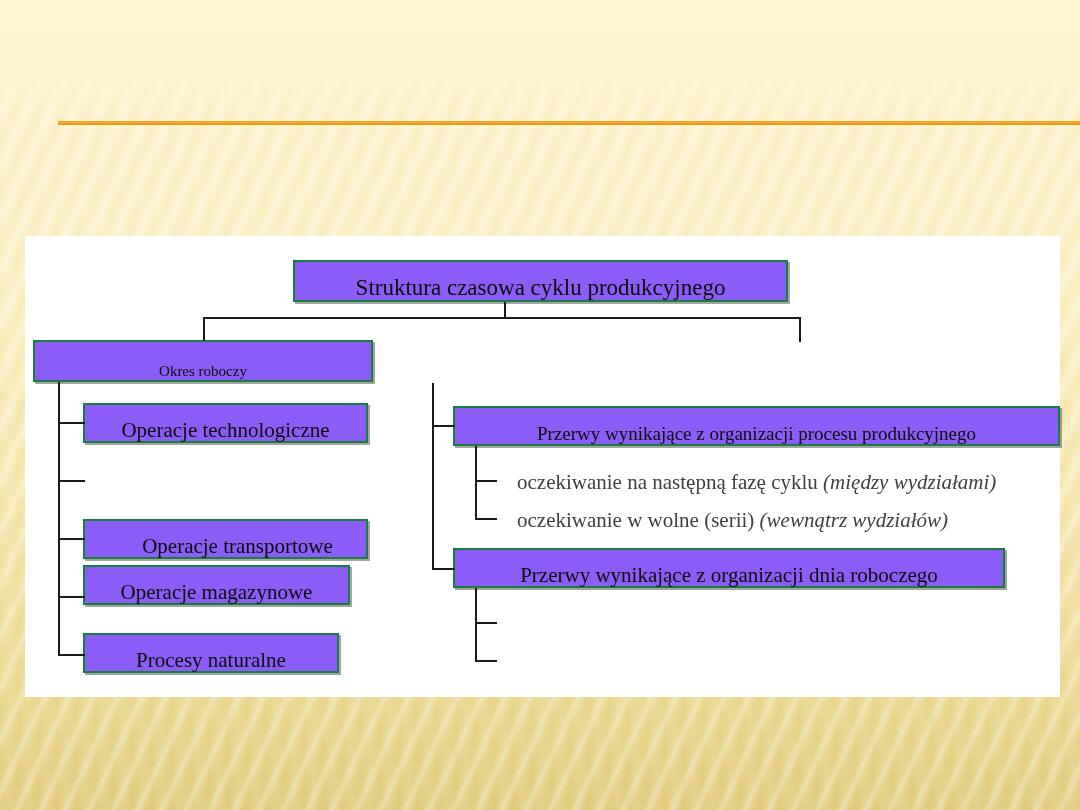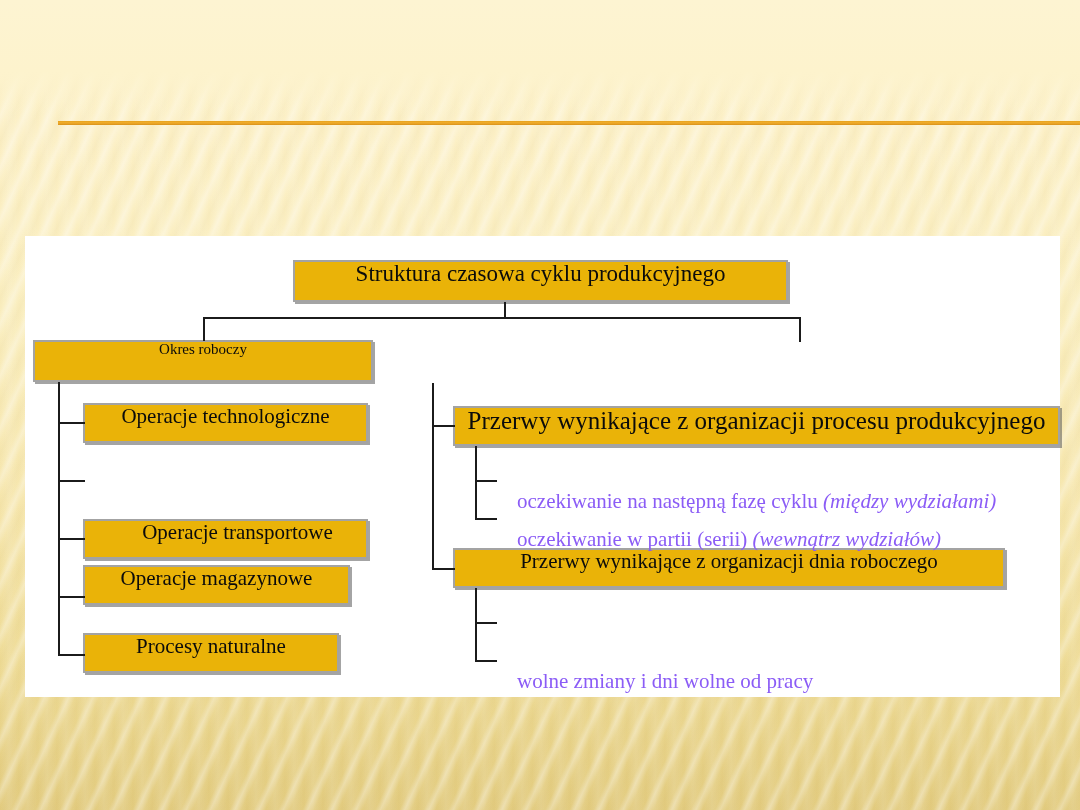--- a/index.html
+++ b/index.html
@@ -75,60 +75,59 @@
     position: absolute;
     left: 25px;
     top: 236px;
     width: 1035px;
     height: 461px;
     background: #ffffff;
   }
 
   .box {
     position: absolute;
-    background: #eab308;
-    border: 2px solid #a3a3a3;
+    background: #8b5cf6;
+    border: 2px solid #15803d;
     box-sizing: border-box;
     box-shadow: 2px 2px 0 0 rgba(90,90,90,0.55);
     display: flex;
-    align-items: flex-start;
+    align-items: flex-end;
     justify-content: center;
     color: #0b0b0b;
     line-height: 1.05;
     white-space: nowrap;
   }
   .box-label { display: block; }
 
   #box-root      { left: 268px; top: 24px;  width: 495px; height: 42px; font-size: 23px; }
   #box-work      { left: 8px;   top: 104px; width: 340px; height: 42px; font-size: 15px; }
   #box-breaks    { left: 388px; top: 105px; width: 647px; height: 42px; font-size: 23px; }
 
   .leafbox { font-size: 21px; }
   #box-l1 { left: 58px; top: 167px; width: 285px; height: 40px; }
   #box-l2 { left: 58px; top: 225px; width: 285px; height: 40px; }
   #box-l3 { left: 58px; top: 283px; width: 285px; height: 40px; padding-left: 24px; }
   #box-l4 { left: 58px; top: 329px; width: 267px; height: 40px; }
   #box-l5 { left: 58px; top: 397px; width: 256px; height: 40px; }
 
-  #box-r1 { left: 428px; top: 170px; width: 607px; height: 40px; font-size: 25px; }
+  #box-r1 { left: 428px; top: 170px; width: 607px; height: 40px; font-size: 19px; }
   #box-r2 { left: 428px; top: 312px; width: 552px; height: 40px; font-size: 21px; }
 
   
   .ln { position: absolute; background: #1b1b1b; }
   .lnv { width: 2px; }
   .lnh { height: 2px; }
 
   
   .subitem {
     position: absolute;
     font-size: 21px;
-    color: #8b5cf6;
+    color: #404040;
     white-space: nowrap;
     line-height: 1;
-    margin-top: 19px;
   }
   .subitem .it { font-style: italic; }
 
   #sub-a { left: 492px; top: 236px; }
   #sub-b { left: 492px; top: 274px; }
   #sub-c { left: 492px; top: 378px; }
   #sub-d { left: 492px; top: 416px; }
 </style>
 </head>
 <body>
@@ -193,20 +192,17 @@
     <div class="ln lnh" style="left:450px; top:282px; width:22px;"></div>
 
     <div class="ln lnv" style="left:450px; top:352px; height:73px;"></div>
     <div class="ln lnh" style="left:450px; top:386px; width:22px;"></div>
     <div class="ln lnh" style="left:450px; top:424px; width:22px;"></div>
 
     <div class="subitem" id="sub-a">
       <span>oczekiwanie na następną fazę cyklu </span><span class="it">(między wydziałami)</span>
     </div>
     <div class="subitem" id="sub-b">
-      <span>oczekiwanie w partii (serii) </span><span class="it">(wewnątrz wydziałów)</span>
-    </div>
-    <div class="subitem" id="sub-d">
-      <span>wolne zmiany i dni wolne od pracy</span><span class="it"></span>
+      <span>oczekiwanie w wolne (serii) </span><span class="it">(wewnątrz wydziałów)</span>
     </div>
 
   </div>
 </div>
 
 </body></html>

